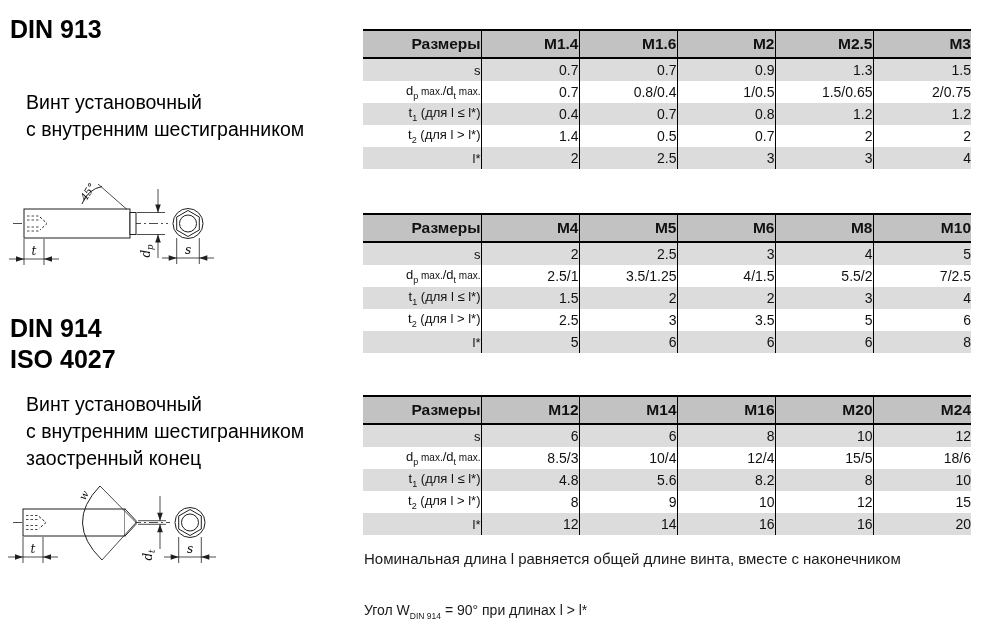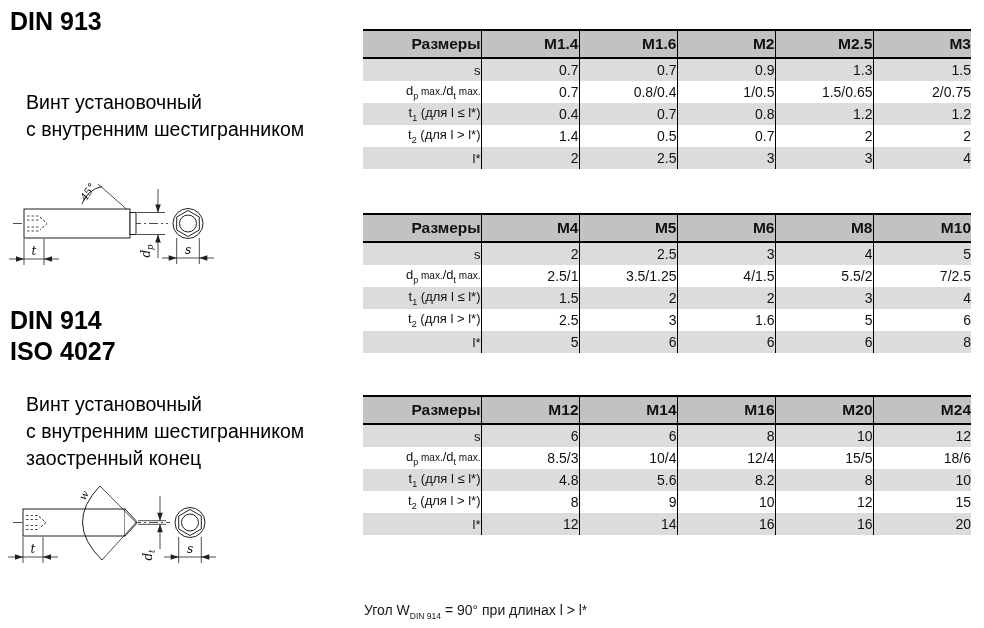--- a/index.html
+++ b/index.html
@@ -1,20 +1,20 @@
 <!DOCTYPE html>
 <html><head>
 <meta charset="utf-8">
 <style>
   html,body{margin:0;padding:0;background:#fff;}
   .page{position:relative;width:984px;height:628px;background:#fff;overflow:hidden;
         font-family:"Liberation Sans",sans-serif;color:#000;}
 
   
-  .std{position:absolute;left:10px;font-weight:700;font-size:25px;line-height:31px;letter-spacing:0px;}
+  .std{position:absolute;left:10px;font-weight:700;font-size:25px;line-height:31px;letter-spacing:0px;margin-top:8px;}
   .std-1{top:6px;}
   .std-2{top:305px;}
   .desc{position:absolute;left:26px;font-size:19.5px;line-height:27px;}
   .desc-1{top:89px;}
   .desc-2{top:391px;}
 
   
   .drw{position:absolute;left:0;}
   .drw-1{top:172px;}
   .drw-2{top:482px;}
@@ -274,21 +274,21 @@
           <td>1.5</td>
           <td>2</td>
           <td>2</td>
           <td>3</td>
           <td>4</td>
         </tr>
         <tr>
           <td class="lbl"><span>t</span><sub>2</sub><span> (для l &gt; l*)</span></td>
           <td>2.5</td>
           <td>3</td>
-          <td>1.6</td>
+          <td>3.5</td>
           <td>5</td>
           <td>6</td>
         </tr>
         <tr class="shade">
           <td class="lbl"><span>l*</span></td>
           <td>5</td>
           <td>6</td>
           <td>6</td>
           <td>6</td>
           <td>8</td>
@@ -351,15 +351,16 @@
           <td class="lbl"><span>l*</span></td>
           <td>12</td>
           <td>14</td>
           <td>16</td>
           <td>16</td>
           <td>20</td>
         </tr>
       </tbody>
     </table>
 
+  <div class="fn fn-1">Номинальная длина l равняется общей длине винта, вместе с наконечником</div>
   <div class="fn fn-3"><span>Угол W</span><sub>DIN 914</sub><span> = 90° при длинах l &gt; l*</span></div>
 
 </div>
 
 </body></html>

